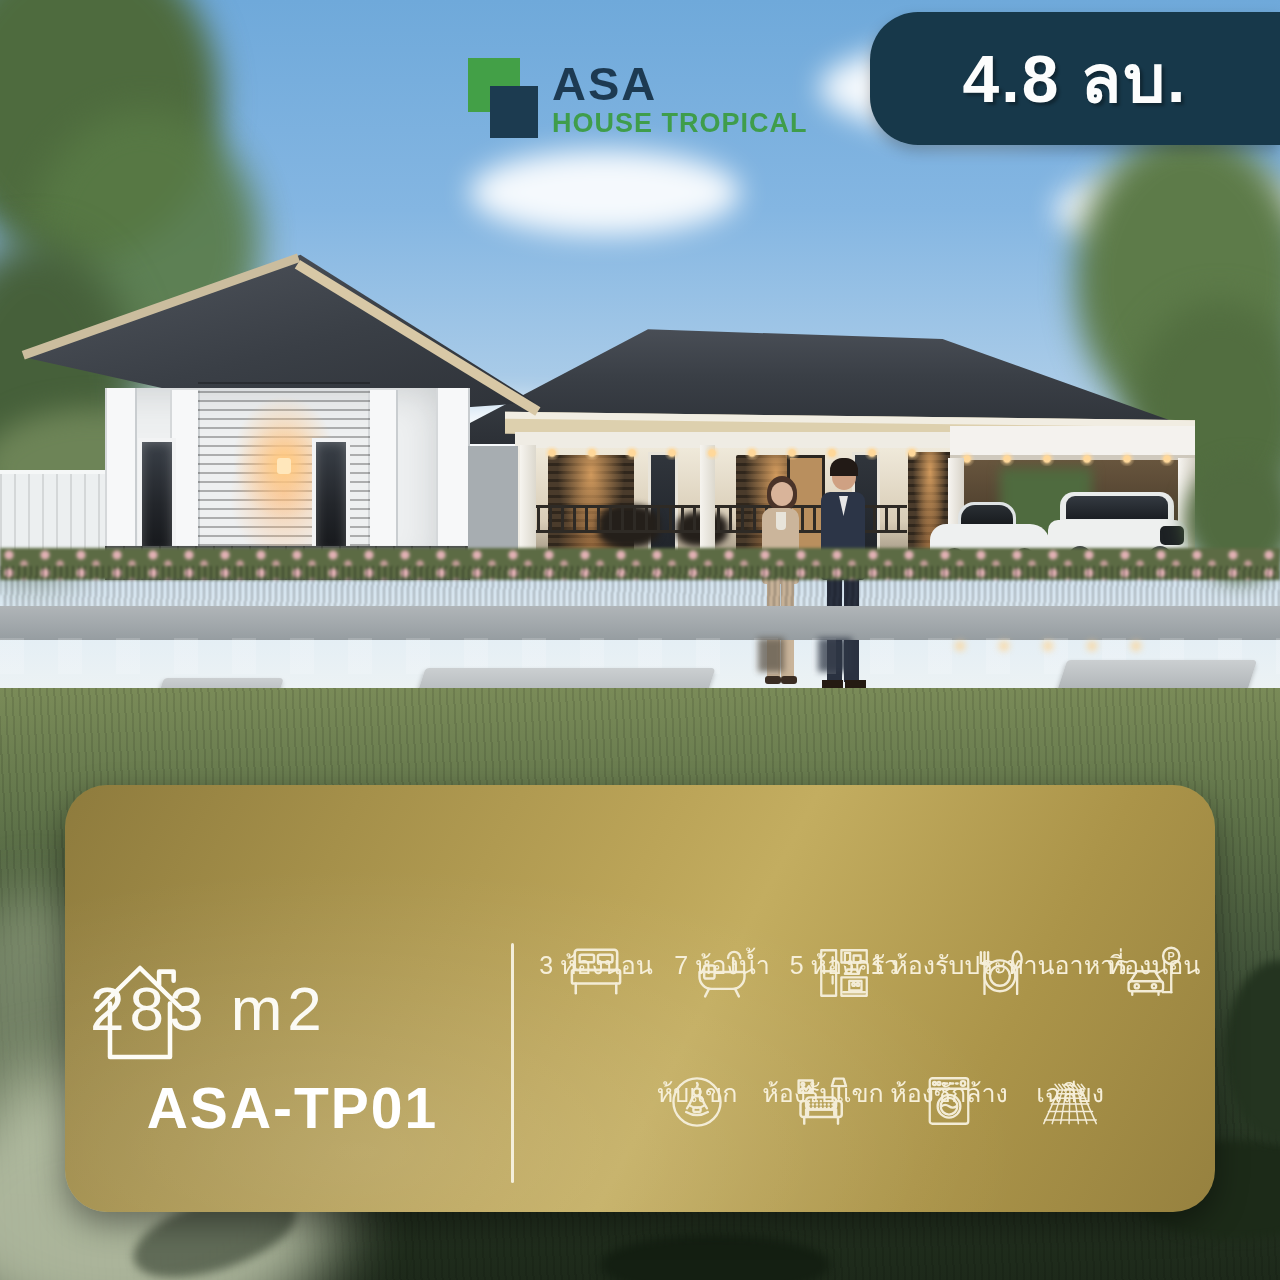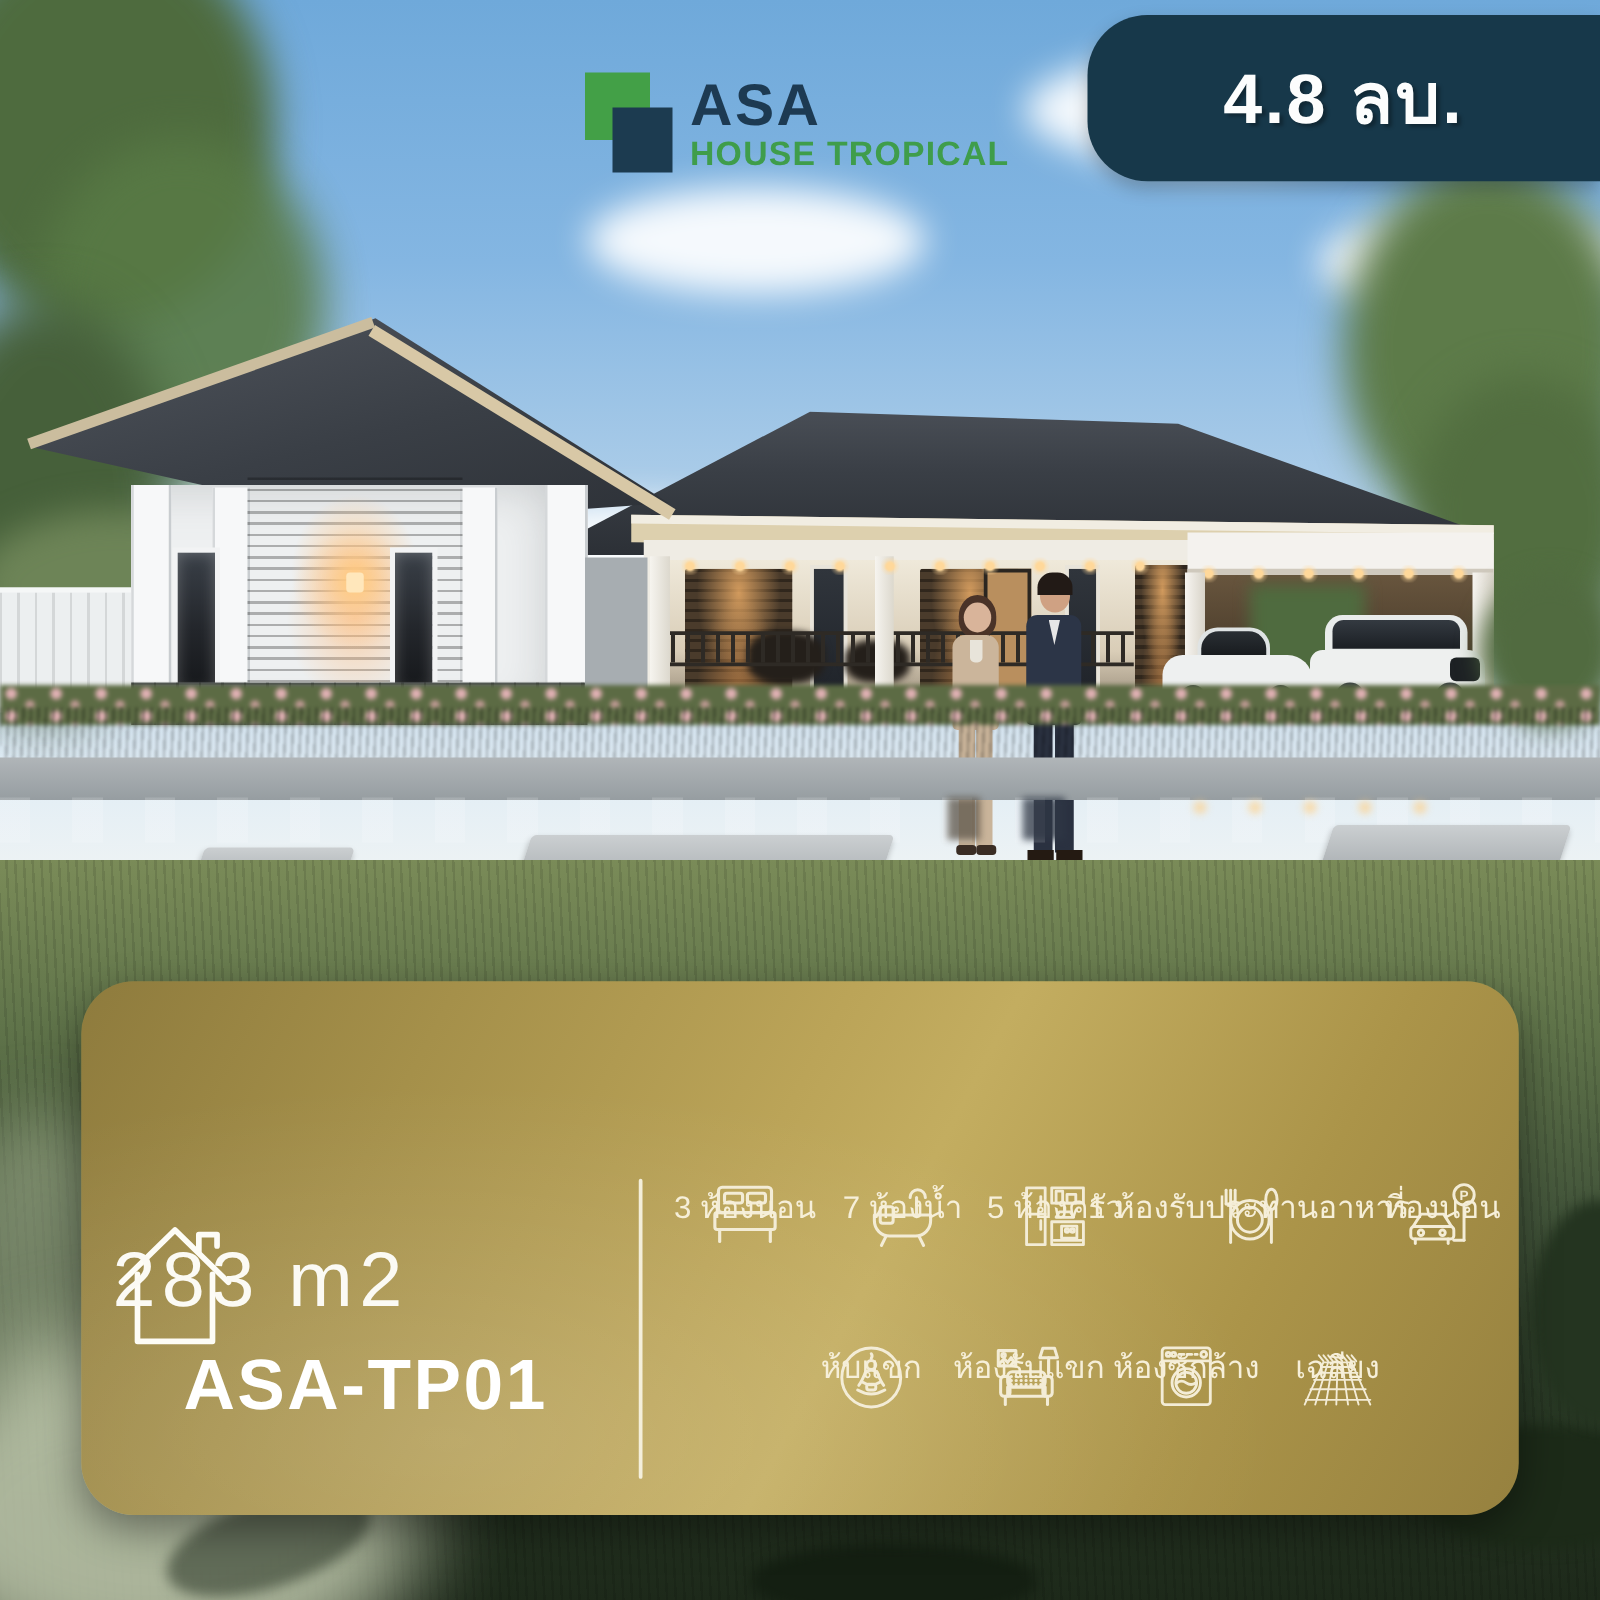--- a/index.html
+++ b/index.html
@@ -184,32 +184,32 @@
   .logo{left:462px;top:48px;width:360px;height:100px;}
   .logoSqGreen{left:6px;top:10px;width:52px;height:54px;background:#43a047;}
   .logoSqNavy{left:28px;top:38px;width:48px;height:52px;background:#1c3b50;}
   .brandTop{left:90px;top:8px;font-size:47px;font-weight:800;color:#1d3a52;letter-spacing:2px;}
   .brandBottom{left:90px;top:60px;font-size:27px;font-weight:800;color:#3f9d4b;letter-spacing:1px;}
 
   
   .badge{left:870px;top:12px;width:410px;height:133px;background:#17384a;
     border-radius:48px 0 0 48px;display:flex;align-items:center;justify-content:center;
     box-shadow:0 6px 14px rgba(0,0,0,.25);}
-  .badgeText{position:static;color:#fcfdfd;font-size:56px;font-weight:800;letter-spacing:2px;
+  .badgeText{position:static;color:#fcfdfd;font-size:66px;font-weight:800;letter-spacing:2px;
     text-shadow:3px 3px 3px rgba(0,0,0,.3);}
 
   
   .card{left:65px;top:785px;width:1150px;height:427px;border-radius:42px;
     background:linear-gradient(118deg,#8e7b3d 0%,#a5904a 22%,#bba458 45%,#c3ad60 55%,#ab9449 78%,#96813f 100%);
     box-shadow:0 12px 32px rgba(0,0,0,.4);}
   .cardSheen{left:0;top:0;width:100%;height:100%;border-radius:42px;
     background:radial-gradient(ellipse at 26% 86%,rgba(255,255,255,.14),transparent 55%);}
   .cardTitle{left:0;top:42px;width:100%;text-align:center;color:#fffef8;
     font-size:62px;font-weight:800;letter-spacing:3px;}
-  .areaRow{left:25px;top:182px;width:420px;height:114px;display:flex;align-items:center;gap:20px;
+  .areaRow{left:25px;top:166px;width:420px;height:114px;display:flex;align-items:center;gap:20px;
     position:absolute;}
   .areaRow svg{position:static;}
   .areaText{position:static;color:#fbfaf4;font-size:62px;font-weight:400;letter-spacing:5px;}
   .modelText{left:55px;top:290px;width:345px;text-align:center;color:#ffffff;
     font-size:57px;font-weight:800;letter-spacing:2px;}
   .divider{left:446px;top:158px;width:3px;height:240px;background:rgba(250,246,232,.9);border-radius:2px;}
   .spec{display:flex;flex-direction:column;align-items:center;gap:9px;
     transform:translateX(-50%);color:#f6efd9;font-size:25px;white-space:nowrap;}
   .spec svg{position:static;}
   .spec span{position:static;}

